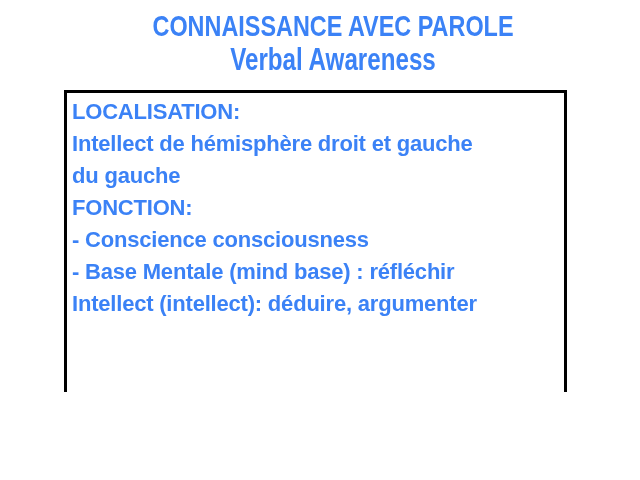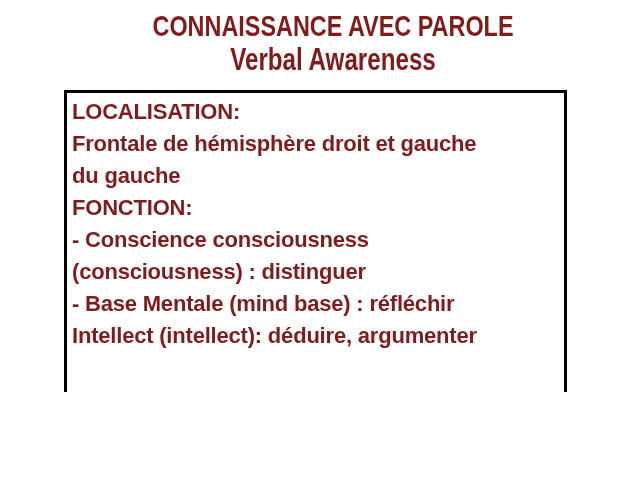--- a/index.html
+++ b/index.html
@@ -7,21 +7,21 @@
     padding: 0;
     background: #ffffff;
   }
   .slide {
     position: relative;
     width: 640px;
     height: 392px;
     background: #ffffff;
     overflow: hidden;
     font-family: "Liberation Sans", sans-serif;
-    color: #7f1d1d;
+    color: #3b82f6;
   }
   .title-block {
     position: absolute;
     left: 13px;
     top: 9px;
     width: 640px;
     text-align: center;
     font-weight: bold;
     transform: scaleX(0.78);
     transform-origin: center top;
@@ -61,22 +61,21 @@
 
 <div class="slide">
 
   <div class="title-block">
     <div class="title-line1">CONNAISSANCE AVEC PAROLE</div>
     <div class="title-line2">Verbal Awareness</div>
   </div>
 
   <div class="content-box">
     <div class="box-line">LOCALISATION:</div>
-    <div class="box-line">Frontale de hémisphère droit et gauche</div>
+    <div class="box-line">Intellect de hémisphère droit et gauche</div>
     <div class="box-line">du gauche</div>
     <div class="box-line">FONCTION:</div>
     <div class="box-line">- Conscience consciousness</div>
-    <div class="box-line">(consciousness) : distinguer</div>
     <div class="box-line">- Base Mentale (mind base) : réfléchir</div>
     <div class="box-line">Intellect (intellect): déduire, argumenter</div>
   </div>
 
 </div>
 
 </body></html>

